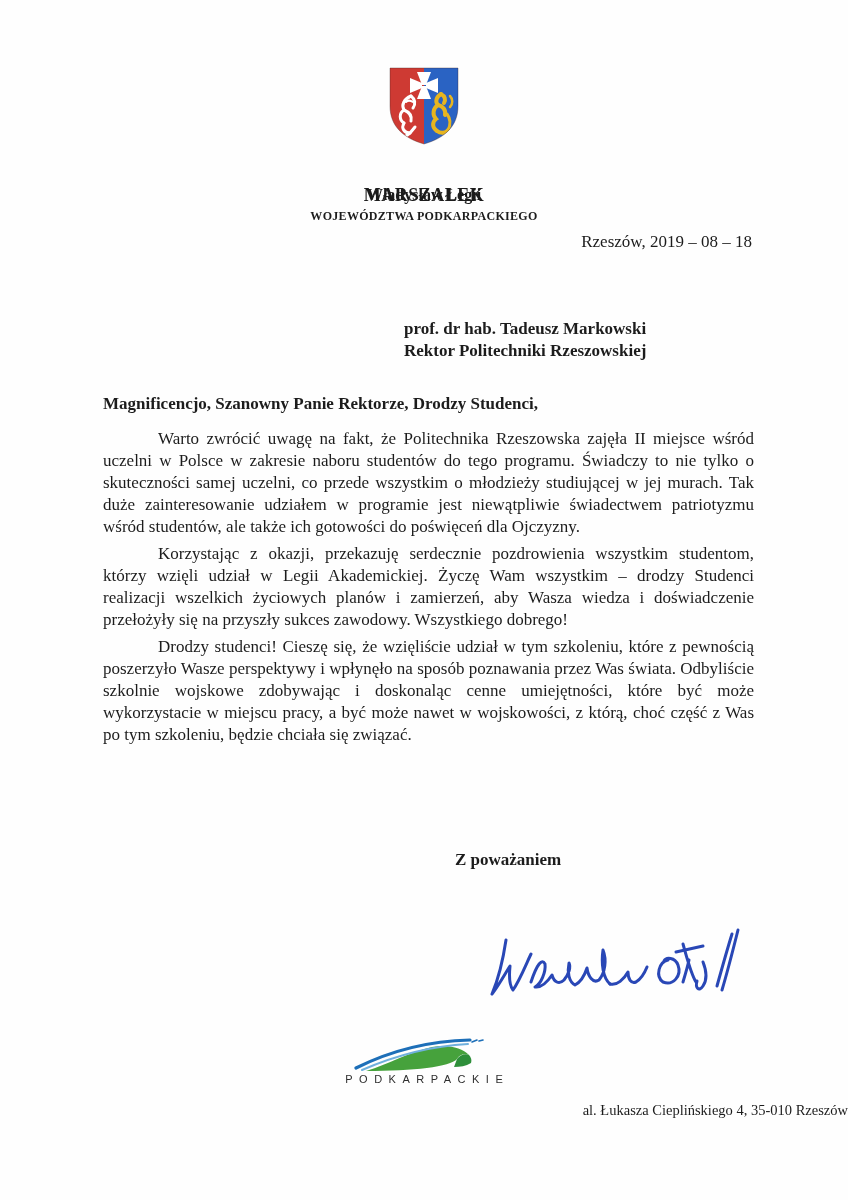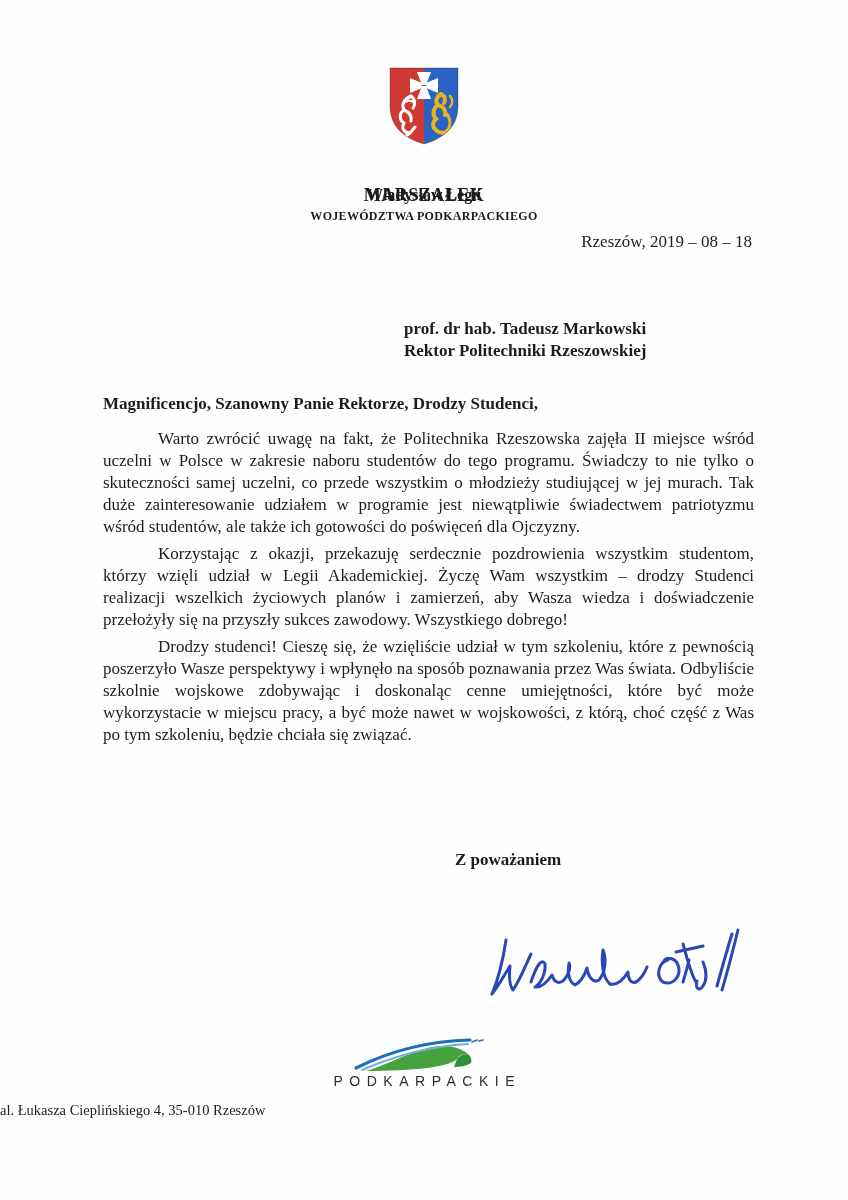--- a/index.html
+++ b/index.html
@@ -29,23 +29,23 @@
   .body-text { position:absolute; top:428px; left:103px; width:651px; font-size:17px; line-height:22px; }
   .body-text p { text-align:justify; text-indent:55px; margin-bottom:5px;
                  text-justify:inter-word; }
   
   .closing { position:absolute; top:850px; left:455px; font-size:17px; font-weight:bold; }
   .signature { position:absolute; top:922px; left:484px; }
   
   .logo-block { position:absolute; top:1038px; left:0; width:100%; text-align:center; }
   .logo-mark { display:block; margin:0 auto; }
   .logo-text { display:block; margin-top:1px; font-family:"Liberation Sans", sans-serif;
-               font-size:14px; font-weight:500; letter-spacing:6.5px; color:#2e2e2e; text-indent:6.5px; }
+               font-size:11px; font-weight:500; letter-spacing:6.5px; color:#2e2e2e; text-indent:6.5px; }
   
-  .footer-address { position:absolute; top:1102px; left:0; width:100%; text-align:left; font-size:14.5px; }
+  .footer-address { position:absolute; top:1102px; left:0; width:100%; text-align:right; font-size:14.5px; }
   .footer-contact { position:absolute; top:1119px; left:0; width:100%; text-align:center; font-size:13.8px; }
 </style>
 </head>
 <body>
 
 <div class="page">
 
   <svg class="crest" width="76" height="80" viewBox="0 0 76 80" aria-hidden="true">
     <defs>
       <clipPath id="shieldClip">

